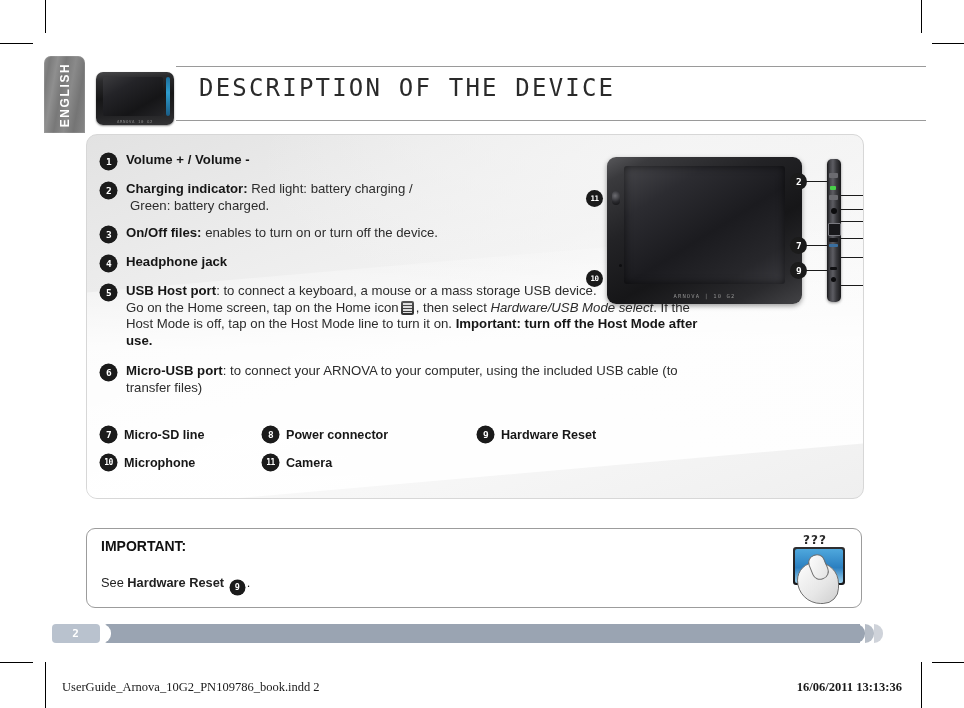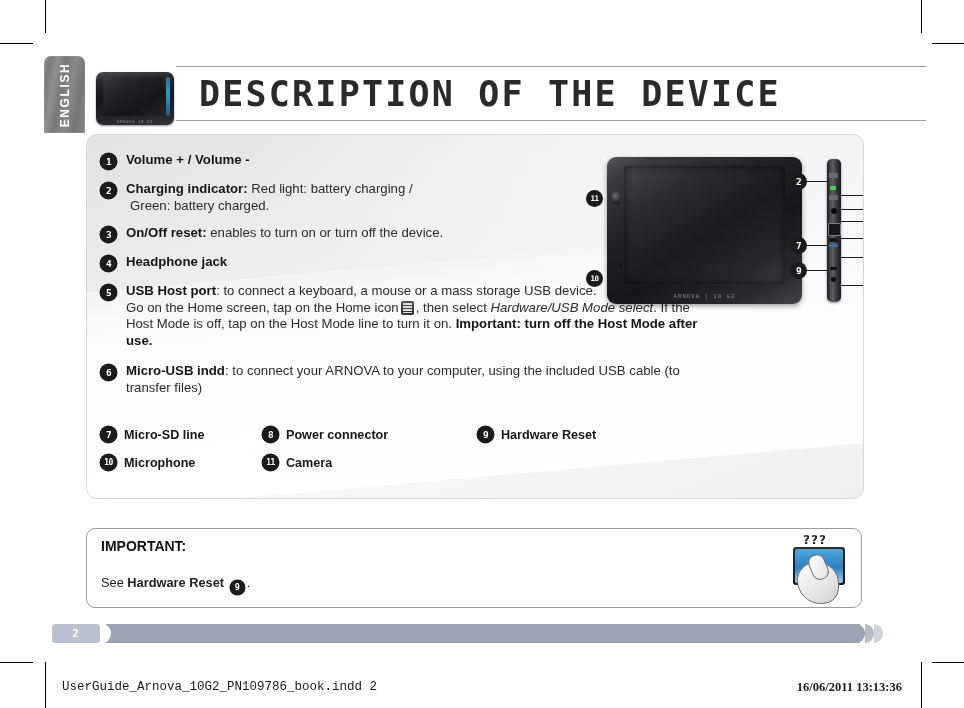--- a/index.html
+++ b/index.html
@@ -32,21 +32,21 @@
   }
 
   
   .header{position:absolute;left:96px;top:66px;width:830px;height:62px;}
   .hdr-rule{position:absolute;left:80px;height:1px;background:#9a9a9a;}
   .hdr-rule.top{top:0;width:750px;}
   .hdr-rule.bot{top:54px;width:750px;}
   .hdr-title{
     position:absolute;left:103px;top:8px;
     font-family:"DejaVu Sans Mono", monospace;
-    font-size:35px;font-weight:bold;letter-spacing:2.2px;
+    font-size:24px;font-weight:normal;letter-spacing:2.2px;
     color:#2a2a2a;white-space:nowrap;
   }
   
   .thumb{
     position:absolute;left:0px;top:6px;width:78px;height:53px;
     border-radius:7px;
     background:linear-gradient(175deg,#4a4a4c 0%,#2b2b2d 16%,#161617 46%,#202022 72%,#343436 100%);
     box-shadow:0 1px 2px rgba(0,0,0,.45);
     overflow:hidden;
   }
@@ -235,21 +235,21 @@
     position:absolute;top:0;width:9px;height:19px;
     background:#9aa4b2;border-radius:0 9px 9px 0;
   }
   .arrows .a.a1{left:0;}
   .arrows .a.a2{left:9px;opacity:.72;}
   .arrows .a.a3{left:18px;opacity:.48;}
 
   
   .indd{
     position:absolute;left:62px;top:680px;
-    font-family:Liberation Mono, monospace;font-size:12.5px;color:#1a1a1a;white-space:nowrap;
+    font-family:Liberation Serif, serif;font-size:12.5px;color:#1a1a1a;white-space:nowrap;
   }
   .stamp{
     position:absolute;right:62px;top:680px;
     font-family:"Liberation Serif", serif;font-size:12.5px;font-weight:bold;color:#1a1a1a;white-space:nowrap;
   }
 </style>
 </head>
 <body>
 
 <div class="crop v" style="left:45px;top:0;height:33px;"></div>
@@ -294,21 +294,21 @@
       <div class="badge">2</div>
       <div class="body">
         <b>Charging indicator:</b><span> Red light: battery charging /</span><br>
         <span style="padding-left:4px">Green: battery charged.</span>
       </div>
     </div>
 
     <div class="row">
       <div class="badge">3</div>
       <div class="body">
-        <b>On/Off reset:</b><span> enables to turn on or turn off the device.</span>
+        <b>On/Off files:</b><span> enables to turn on or turn off the device.</span>
       </div>
     </div>
 
     <div class="row">
       <div class="badge">4</div>
       <div class="body">
         <b>Headphone jack</b>
       </div>
     </div>
 
@@ -316,21 +316,21 @@
       <div class="badge">5</div>
       <div class="body" style="width:600px">
         <b>USB Host port</b><span>: to connect a keyboard, a mouse or a mass storage USB device.</span><br>
         <span>Go on the Home screen, tap on the Home icon</span><span class="menu-ico"><i></i><i></i><i></i><i></i></span><span>, then select </span><i>Hardware/USB Mode select</i><span>. If the Host Mode is off, tap on the Host Mode line to turn it on. </span><b>Important: turn off the Host Mode after use.</b>
       </div>
     </div>
 
     <div class="row">
       <div class="badge">6</div>
       <div class="body" style="width:570px">
-        <b>Micro-USB indd</b><span>: to connect your ARNOVA to your computer, using the included USB cable (to transfer files)</span>
+        <b>Micro-USB port</b><span>: to connect your ARNOVA to your computer, using the included USB cable (to transfer files)</span>
       </div>
     </div>
 
   </div>
 
   <div class="grid">
     <div class="gr">
       <div class="gi c1">
         <div class="badge">7</div>
         <span>Micro-SD line</span>

